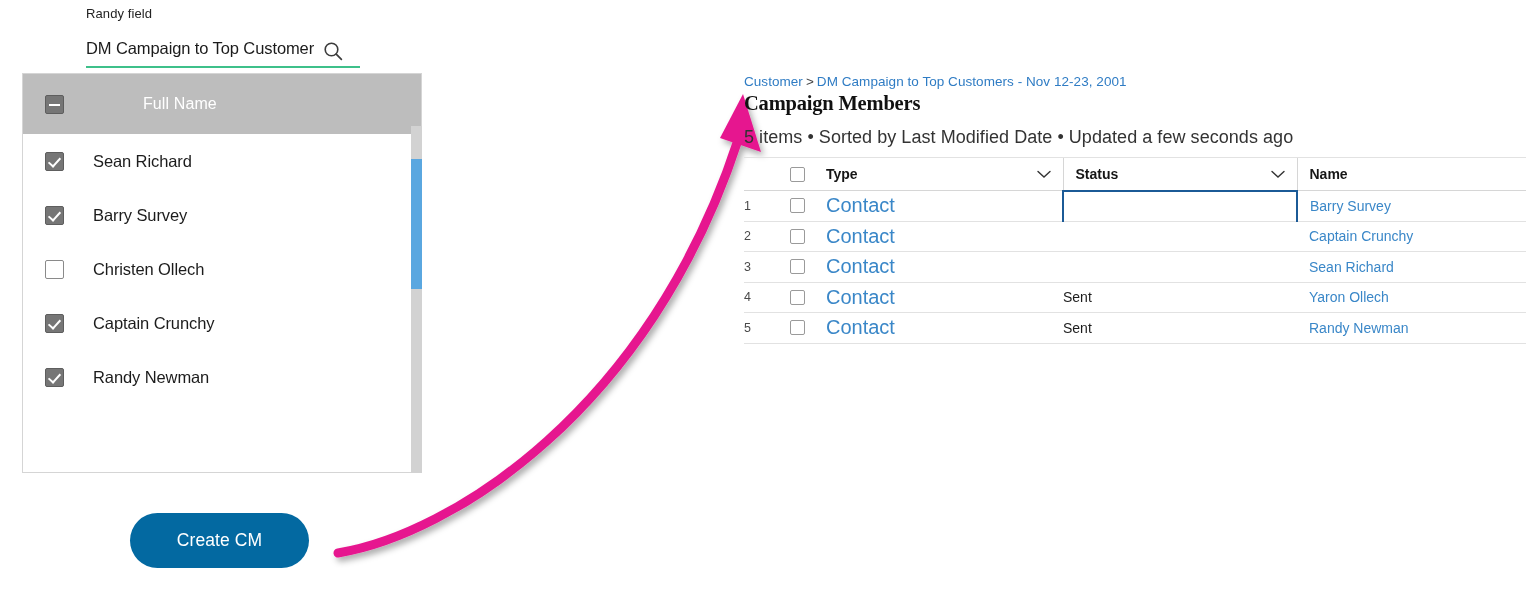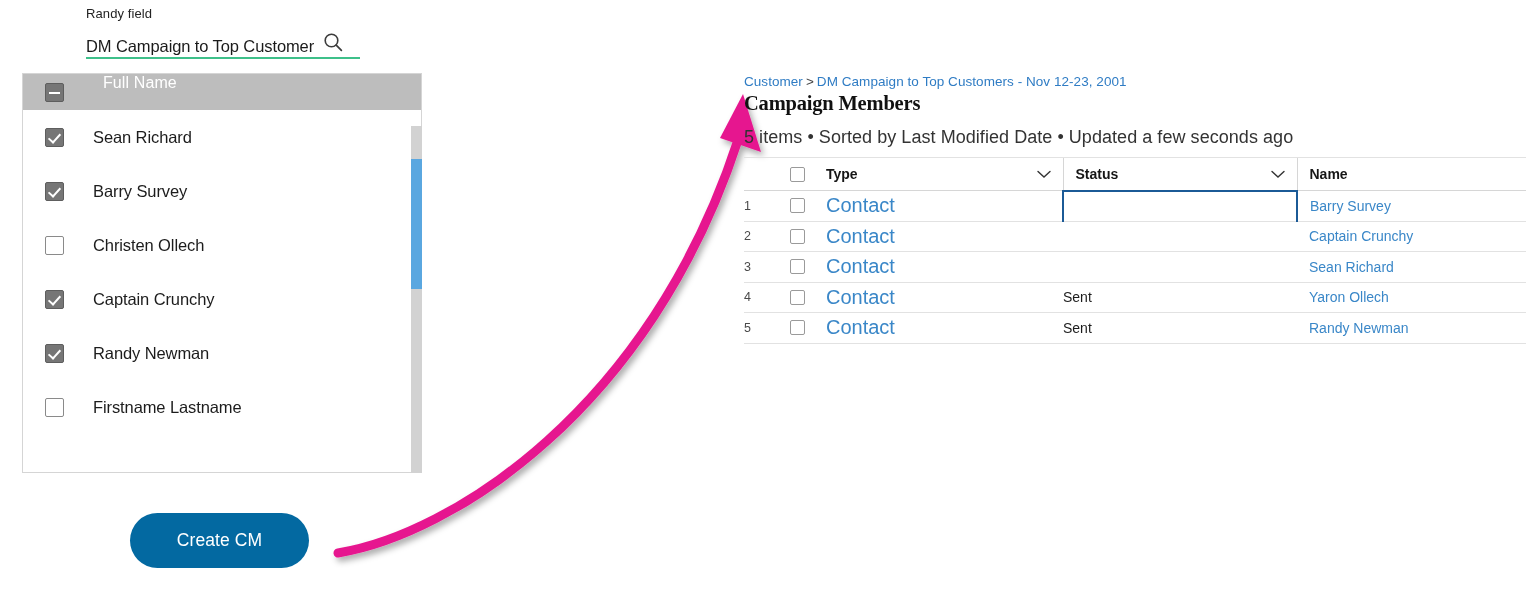--- a/index.html
+++ b/index.html
@@ -24,25 +24,25 @@
     width: 274px;
   }
   #lookup-field-label {
     font-size: 13px;
     color: #232323;
     line-height: 16px;
     letter-spacing: .1px;
   }
   #lookup-input-row {
     position: relative;
-    margin-top: 6px;
+    margin-top: 15px;
     height: 29px;
     border-bottom: 2px solid #3ec08a;
     display: flex;
-    align-items: flex-end;
+    align-items: flex-start;
   }
   #lookup-input {
     border: 0;
     outline: none;
     background: transparent;
     font-family: "Liberation Sans", sans-serif;
     font-size: 16.5px;
     color: #1b1b1b;
     width: 228px;
     padding: 0;
@@ -63,24 +63,26 @@
     position: absolute;
     left: 22px;
     top: 73px;
     width: 400px;
     height: 400px;
     border: 1px solid #d5d5d5;
     background: #ffffff;
     box-sizing: border-box;
   }
   #member-list-header {
-    height: 36px;
+    height: 60px;
     background: #bdbdbd;
     display: flex;
-    box-sizing: border-box;
+    align-items: center;
+    box-sizing: border-box;
+    gap: 40px;
   }
   #member-list-header-label {
     color: #ffffff;
     font-size: 16px;
     letter-spacing: .1px;
     margin-left: 18px;
   }
   .cb-cell {
     width: 62px;
     min-width: 62px;
@@ -355,26 +357,20 @@
       <div class="cb-cell">
         <span class="lp-checkbox checked"></span>
       </div>
       <div class="member-row-name">Captain Crunchy</div>
     </div>
     <div class="member-row">
       <div class="cb-cell">
         <span class="lp-checkbox checked"></span>
       </div>
       <div class="member-row-name">Randy Newman</div>
-    </div>
-    <div class="member-row">
-      <div class="cb-cell">
-        <span class="lp-checkbox"></span>
-      </div>
-      <div class="member-row-name">Firstname Lastname</div>
     </div>
   </div>
 
   <div id="member-list-scrollbar">
     <div id="member-list-scroll-thumb"></div>
   </div>
 </div>
 
 <button id="create-cm-button">Create CM</button>
 

